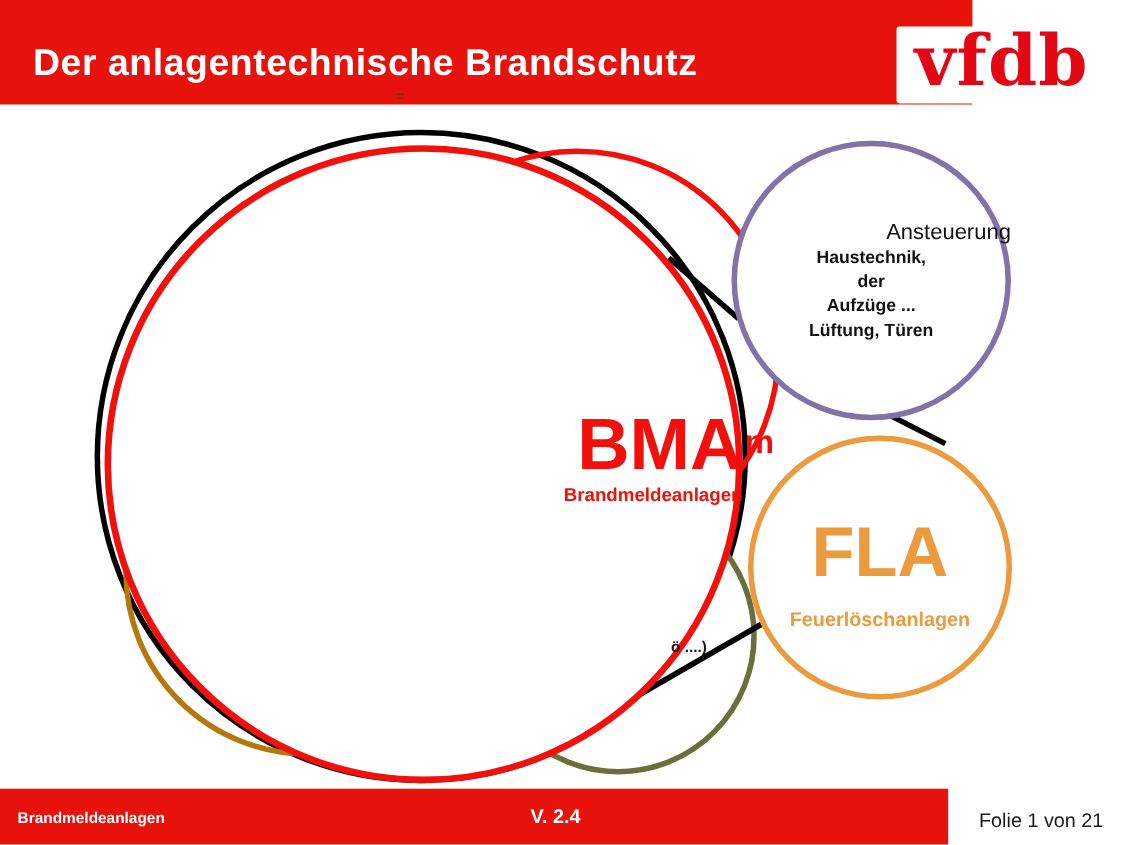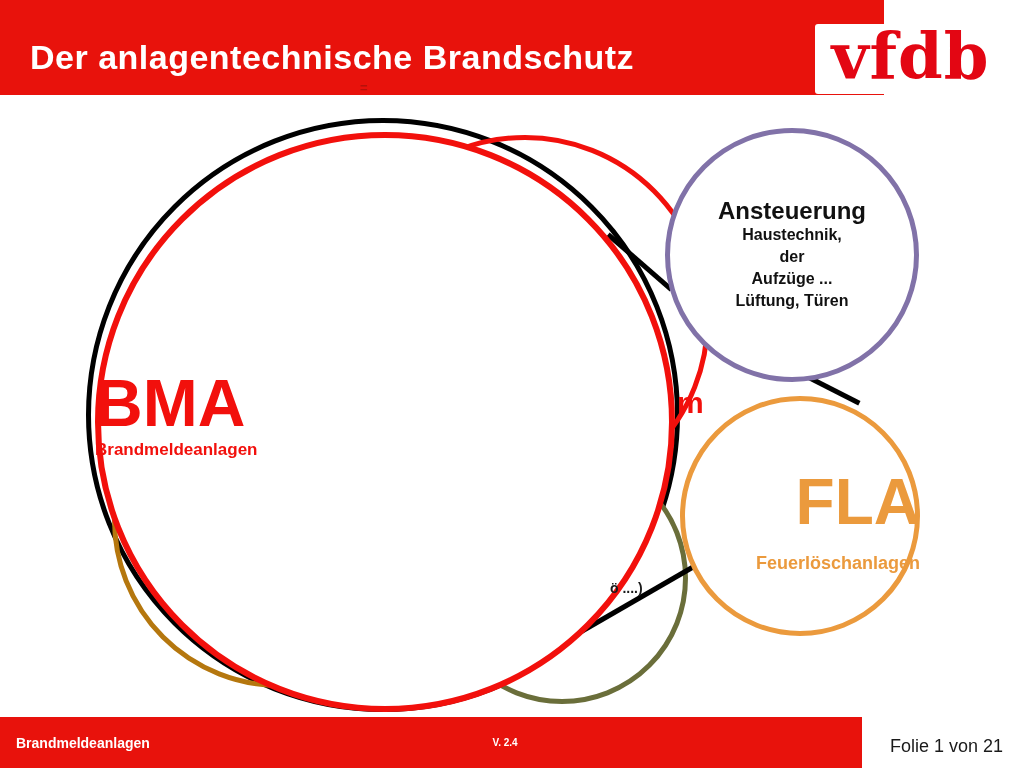--- a/index.html
+++ b/index.html
@@ -27,43 +27,43 @@
   .connector-red-purple{left:608px;top:232px;width:84px;transform:rotate(41deg);}
   .connector-red-fla{left:545px;top:650px;width:190px;transform:rotate(-30deg);}
   .connector-purple-fla{left:797px;top:369px;width:70px;transform:rotate(27deg);}
   .bma-circle{left:95px;top:132px;width:580px;height:580px;border:6px solid #f2100c;
               background:#ffffff;z-index:5;}
   .ansteuerung-circle{left:665px;top:128px;width:254px;height:254px;border:5px solid #8172a8;
                       background:#ffffff;z-index:6;}
   .fla-circle{left:680px;top:396px;width:240px;height:240px;border:5px solid #eb9a3d;
               background:#ffffff;z-index:6;}
 
-  .bma-text{position:absolute;left:95px;top:370px;width:580px;text-align:left;z-index:7;}
+  .bma-text{position:absolute;left:95px;top:370px;width:580px;text-align:right;z-index:7;}
   .bma-abbr{font-size:66px;font-weight:bold;color:#f2100c;line-height:1;}
   .bma-label{font-size:17px;font-weight:bold;color:#f2100c;margin-top:4px;}
 
   .ansteuerung-text{position:absolute;left:665px;top:198px;width:254px;text-align:center;
                     color:#111111;z-index:7;}
-  .ctl-line-main{font-size:24px;font-weight:bold;line-height:26px;}
+  .ctl-line-main{font-size:20px;font-weight:normal;line-height:26px;text-align:right;}
   .ctl-line{font-size:16px;font-weight:bold;line-height:22px;}
 
-  .fla-text{position:absolute;left:680px;top:470px;width:240px;text-align:right;z-index:7;}
+  .fla-text{position:absolute;left:680px;top:470px;width:240px;text-align:center;z-index:7;}
   .fla-abbr{font-size:64px;font-weight:bold;color:#eb9a3d;line-height:1;}
   .fla-label{font-size:18px;font-weight:bold;color:#eb9a3d;margin-top:19px;}
 
   .fragment-m{position:absolute;left:677px;top:388px;font-size:30px;font-weight:bold;
               color:#f2100c;z-index:6;line-height:1;}
   .fragment-olive{position:absolute;left:610px;top:580px;font-size:14px;font-weight:bold;
                   color:#1a1a1a;z-index:6;white-space:nowrap;}
 
   
   .footer-bar{position:absolute;left:0;top:717px;width:862px;height:51px;background:#e8120c;
               z-index:20;display:flex;align-items:center;}
   .footer-left{margin-left:16px;font-size:14px;font-weight:bold;color:#ffffff;}
-  .footer-center{position:absolute;left:440px;width:130px;text-align:center;font-size:10px;
+  .footer-center{position:absolute;left:440px;width:130px;text-align:center;font-size:18px;
                  font-weight:bold;color:#ffffff;}
   .slide-number{position:absolute;left:890px;top:736px;font-size:18px;color:#1a1a1a;z-index:21;}
 </style>
 </head>
 <body>
 
 <div class="slide">
 
   <div class="header">
     <div class="title">Der anlagentechnische Brandschutz</div>

